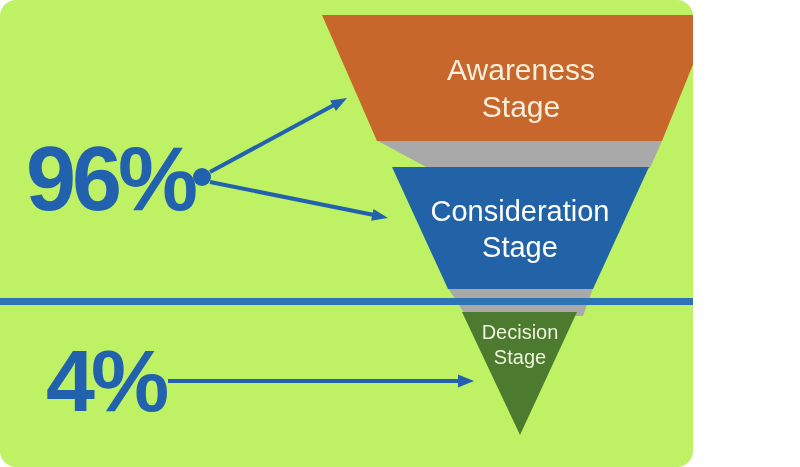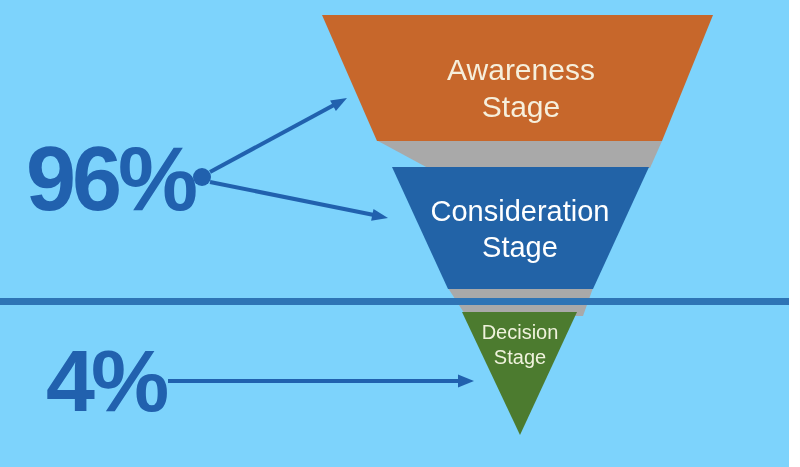--- a/index.html
+++ b/index.html
@@ -3,24 +3,25 @@
 <meta charset="utf-8">
 <style>
   html, body {
     margin: 0;
     padding: 0;
     background: #ffffff;
     font-family: "Liberation Sans", sans-serif;
   }
   .canvas {
     position: relative;
-    width: 789px;
+    width: 693px;
     height: 467px;
-    background: #7dd3fc;
+    background: #bef264;
     overflow: hidden;
+    border-radius: 16px;
   }
   svg { display: block; }
   .stage-label {
     font-family: "Liberation Sans", sans-serif;
   }
   .percent-label {
     font-family: "Liberation Sans", sans-serif;
     font-weight: bold;
   }
 </style>

